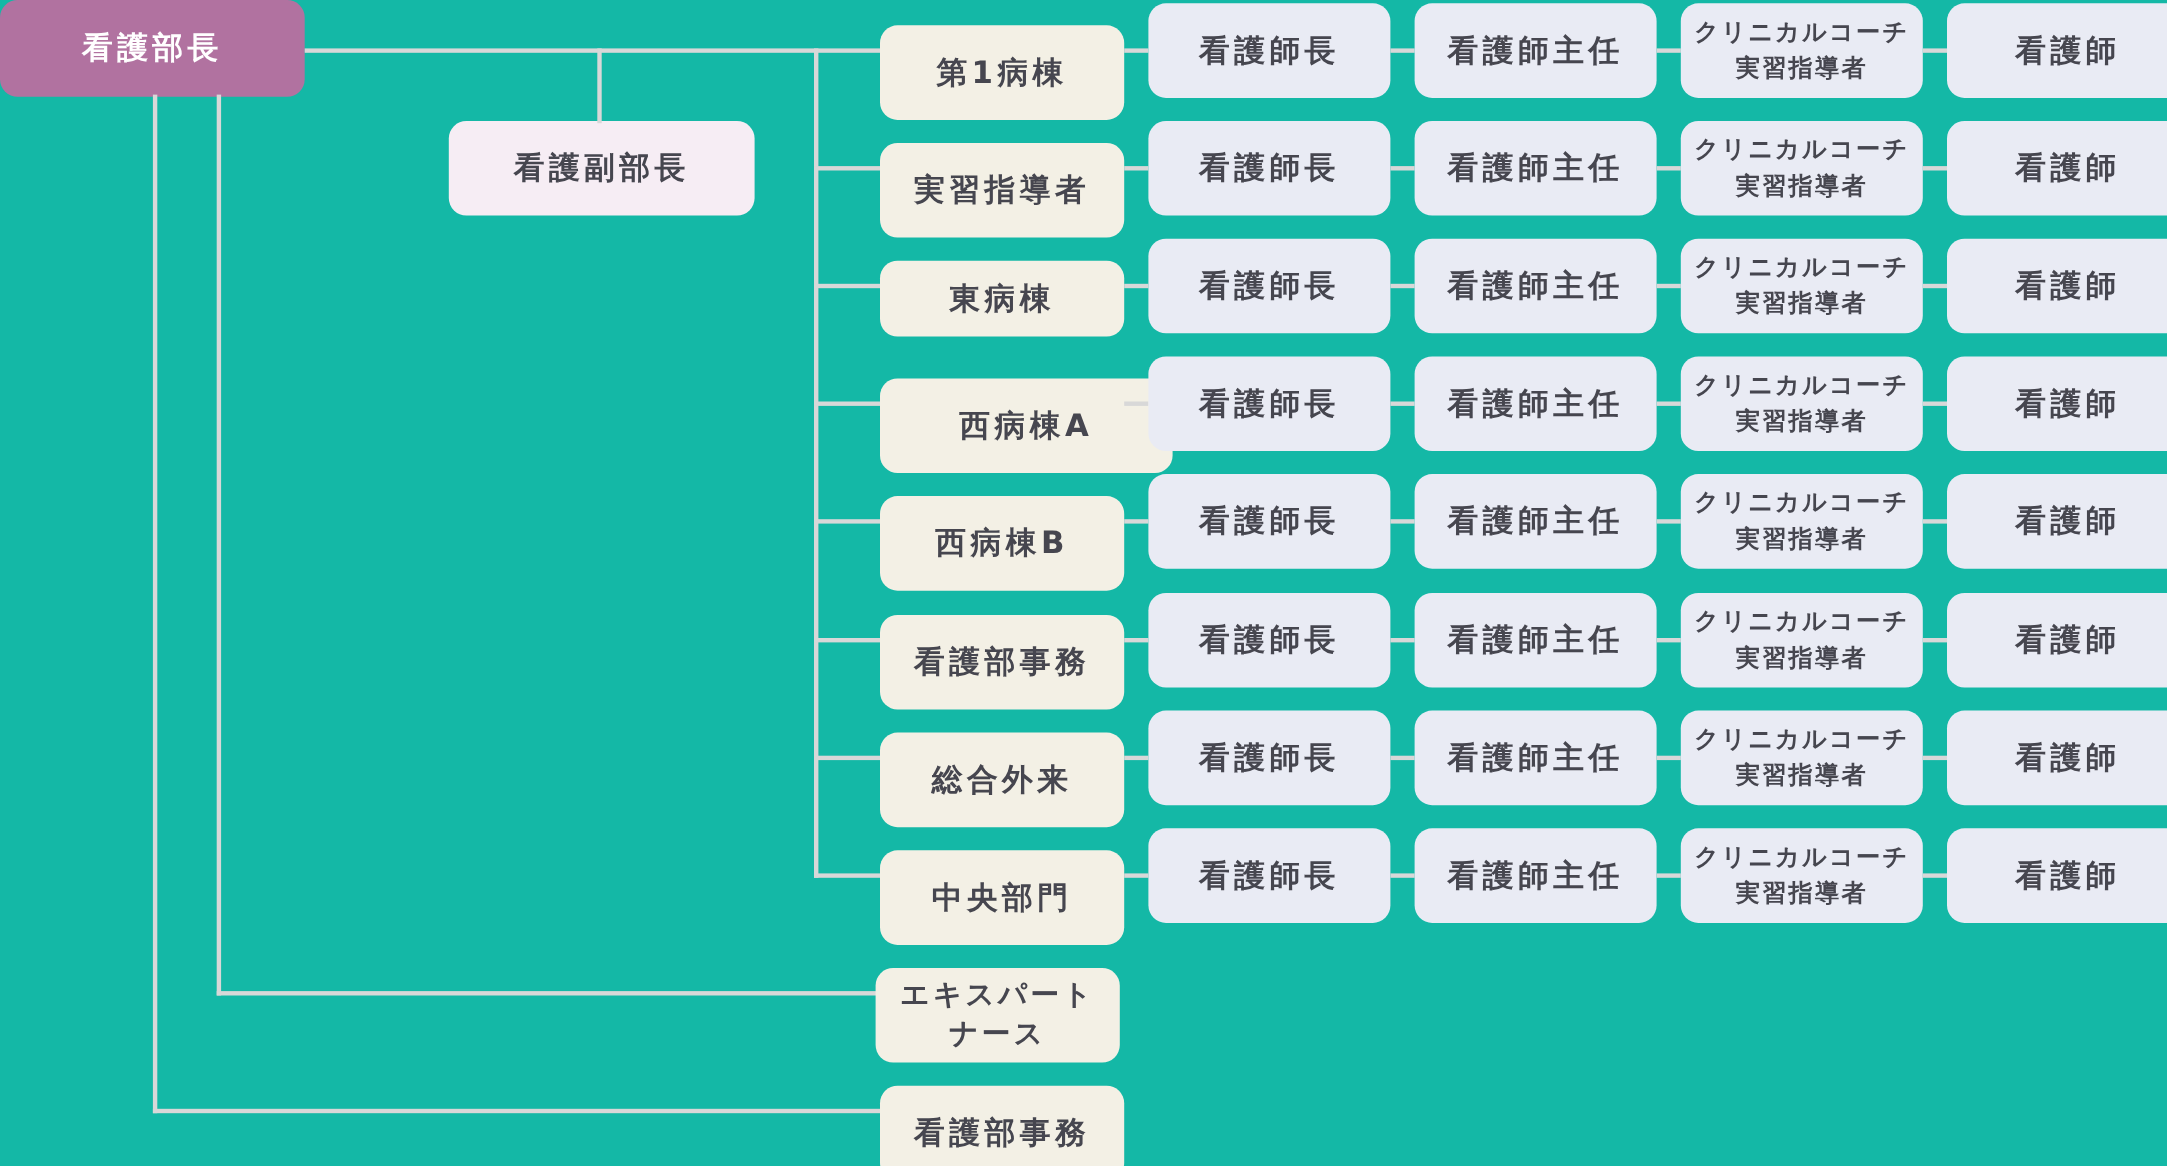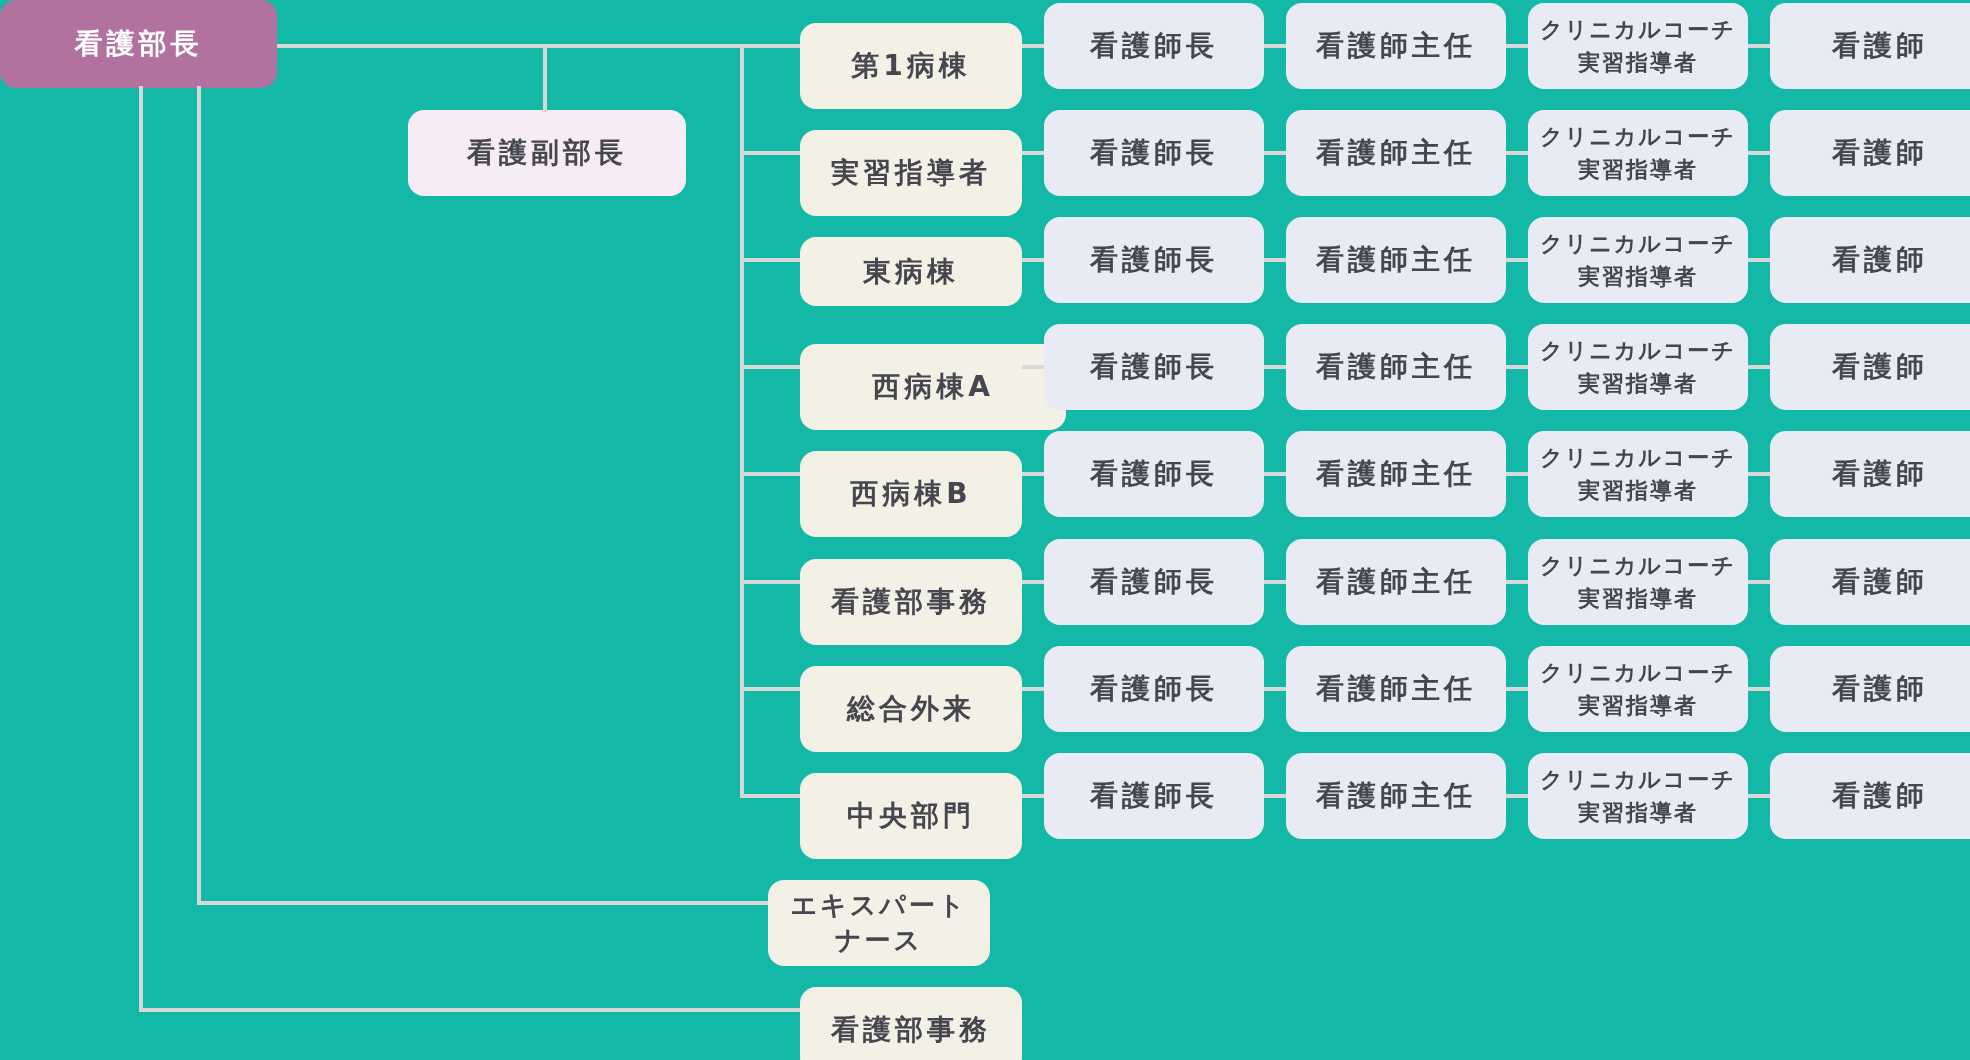--- a/index.html
+++ b/index.html
@@ -232,20 +232,20 @@
     </div>
     <div class="hline" style="left: 1506px; top: 794px; width: 22px; height: 4px;"></div>
     <div class="box staff small-text" style="left: 1528px; top: 753px; width: 220px; height: 86px;">
       <div>クリニカルコーチ</div>
       <div>実習指導者</div>
     </div>
     <div class="hline" style="left: 1748px; top: 794px; width: 22px; height: 4px;"></div>
     <div class="box staff" style="left: 1770px; top: 753px; width: 220px; height: 86px;">
       <span>看護師</span>
     </div>
-    <div class="box unit two-line" style="left: 768px; top: 860px; width: 222px; height: 86px;">
+    <div class="box unit two-line" style="left: 796px; top: 860px; width: 222px; height: 86px;">
       <div>エキスパート</div>
       <div>ナース</div>
     </div>
     <div class="box unit" style="left: 800px; top: 967px; width: 222px; height: 86px;">
       <span>看護部事務</span>
     </div>
   </div>
 
 </body></html>

